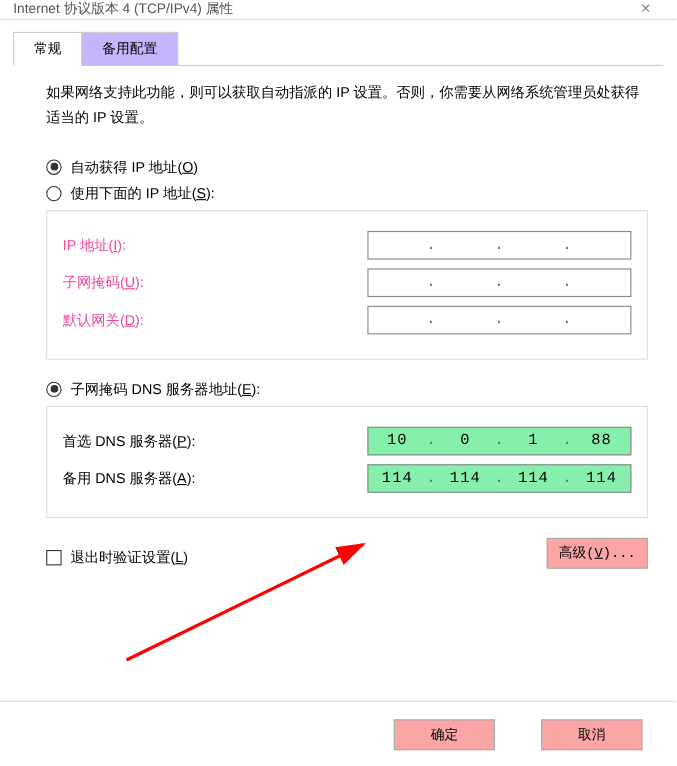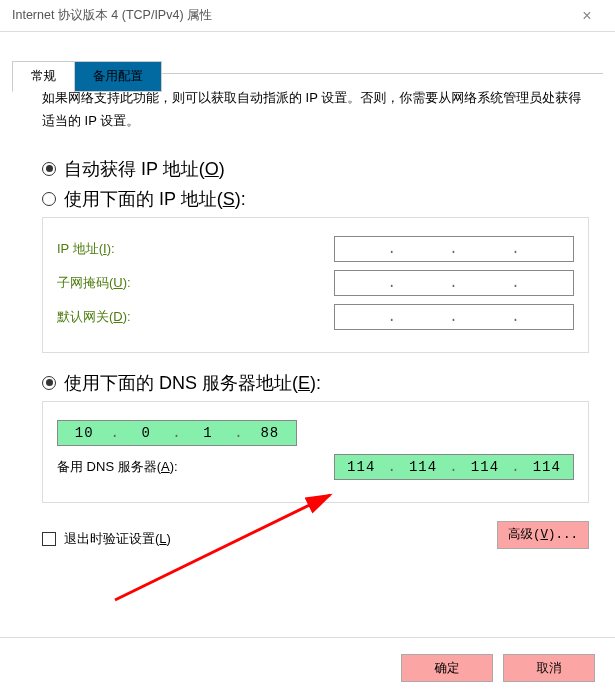--- a/index.html
+++ b/index.html
@@ -6,21 +6,21 @@
 body {
   font-family: "Microsoft YaHei", "Segoe UI", sans-serif;
   font-size: 12px;
   background: #fff;
   width: 615px;
   height: 696px;
   overflow: hidden;
   position: relative;
 }
 .titlebar {
-  height: 32px;
+  height: 18px;
   display: flex;
   align-items: center;
   padding: 0 8px 0 12px;
   border-bottom: 1px solid #ddd;
   color: #555;
   font-size: 12.5px;
 }
 .titlebar .title { flex: 1; }
 .titlebar .close {
   width: 40px;
@@ -32,44 +32,44 @@
 .tabs {
   margin: 10px 12px 0 12px;
   display: flex;
   border-bottom: 1px solid #ccc;
 }
 .tab {
   padding: 6px 18px 6px 18px;
   border: 1px solid #ccc;
   background: #fff;
   position: relative;
-  top: 19px;
+  top: 1px;
   margin-right: -1px;
   font-size: 12.5px;
 }
 .tab.active {
   border-bottom: 1px solid #fff;
 }
 .tab.inactive {
-  background: #0369a1;
+  background: #c4b5fd;
   border-bottom: 1px solid #ccc;
 }
 .body {
   padding: 12px 26px 0 42px;
 }
 .intro {
   font-size: 13px;
   line-height: 1.8;
   margin-bottom: 24px;
 }
 .radio-row {
   display: flex;
   align-items: center;
   margin: 6px 0;
-  font-size: 18px;
+  font-size: 13px;
 }
 .radio {
   width: 14px; height: 14px;
   border: 1px solid #333;
   border-radius: 50%;
   margin-right: 8px;
   display: inline-flex;
   align-items: center;
   justify-content: center;
   flex-shrink: 0;
@@ -88,21 +88,21 @@
 }
 .field {
   display: flex;
   align-items: center;
   margin: 8px 0;
 }
 .field-label {
   flex: 1;
   font-size: 13px;
 }
-.field-label.disabled { color: #4d7c0f; }
+.field-label.disabled { color: #ec4899; }
 .ip-box {
   width: 240px;
   height: 26px;
   border: 1px solid #888;
   display: flex;
   align-items: center;
   justify-content: space-around;
   font-family: "Courier New", monospace;
   font-size: 14px;
   letter-spacing: 1px;
@@ -145,22 +145,23 @@
   display: inline-flex;
   align-items: center;
   justify-content: center;
   margin-left: 10px;
   cursor: pointer;
   font-family: Liberation Mono, monospace;
 }
 .footer {
   position: absolute;
   bottom: 14px;
-  right: 20px;
-  display: flex;
+  right: 31px;
+  display: flex;
+  gap: 32px;
 }
 .divider {
   border-top: 1px solid #ddd;
   position: absolute;
   left: 0; right: 0;
   bottom: 58px;
 }
 .arrow {
   position: absolute;
   pointer-events: none;
@@ -227,25 +228,26 @@
           <span class="ip-dot">.</span>
           <span class="ip-oct"></span>
           <span class="ip-dot">.</span>
           <span class="ip-oct"></span>
       </div>
     </div>
   </div>
 
   <div class="radio-row">
     <span class="radio checked"></span>
-    <span><span>使用下面的 DNS 服务器地址(</span><span class="underline">E</span><span>):</span></span>
+    <span><span>子网掩码 DNS 服务器地址(</span><span class="underline">E</span><span>):</span></span>
   </div>
 
   <div class="group">
     <div class="field">
+      <span class="field-label"><span>首选 DNS 服务器(</span><span class="underline">P</span><span>):</span></span>
       <div class="ip-box">
         <span class="ip-oct">10</span>
           <span class="ip-dot">.</span>
         <span class="ip-oct">0</span>
           <span class="ip-dot">.</span>
         <span class="ip-oct">1</span>
           <span class="ip-dot">.</span>
         <span class="ip-oct">88</span>
       </div>
     </div>

